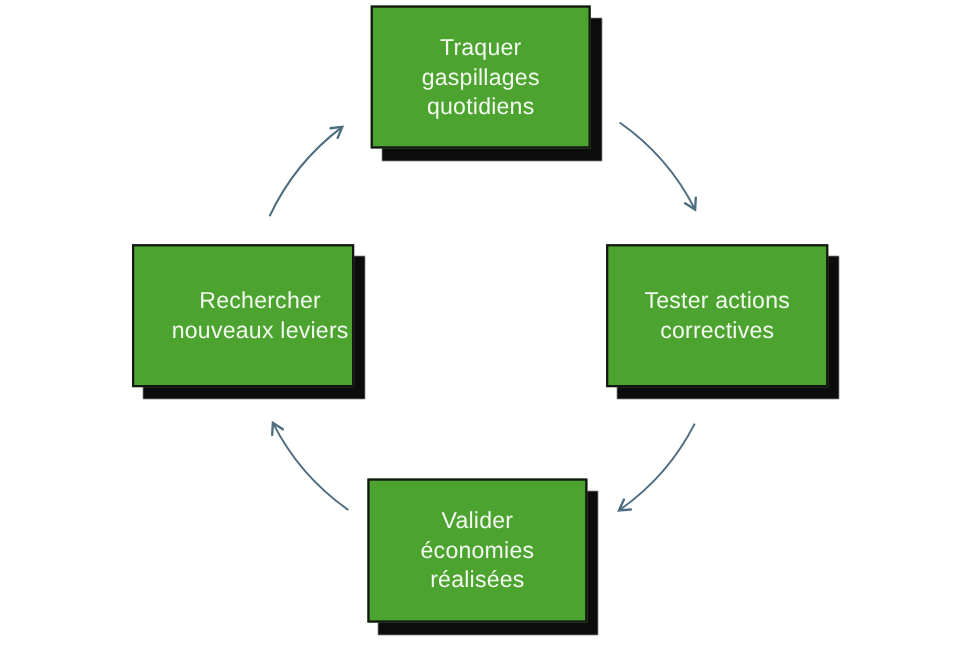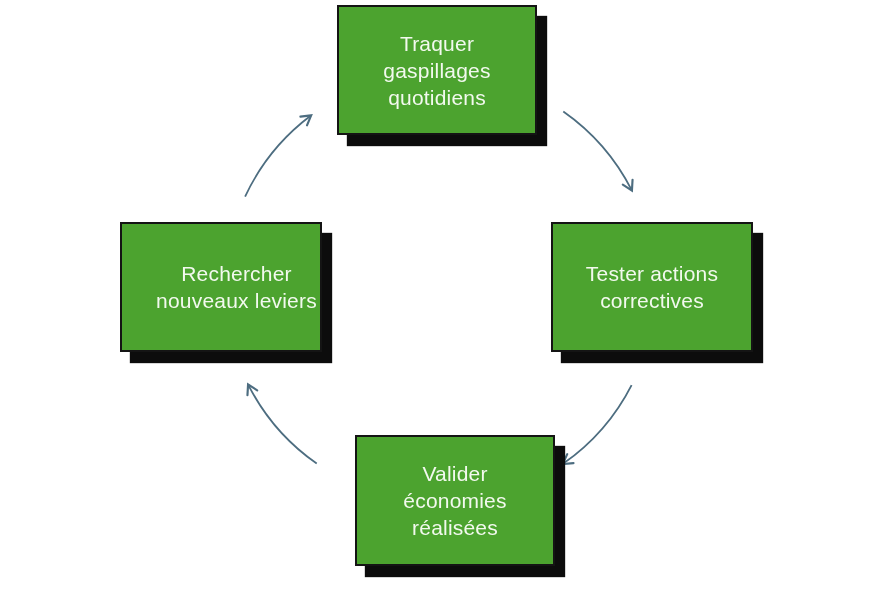--- a/index.html
+++ b/index.html
@@ -31,21 +31,21 @@
   }
   .cycle-box .label{
     color:var(--box-text);
     font-size:21px;
     line-height:27px;
     white-space:pre-line;
     letter-spacing:0.2px;
   }
   .box-top{left:337px;top:5px;width:200px;height:130px;}
   .box-right{left:551px;top:222px;width:202px;height:130px;}
-  .box-bottom{left:355px;top:435px;width:200px;height:131px;}
+  .box-bottom{left:334px;top:435px;width:200px;height:131px;}
   .box-left{left:120px;top:222px;width:202px;height:130px;padding-left:31px;}
 </style>
 </head>
 <body>
 
 <div class="stage">
 
   <svg class="arrows-layer" width="886" height="590" viewBox="0 0 886 590" xmlns="http://www.w3.org/2000/svg">
     <defs>
       <marker id="arrowhead" viewBox="0 0 10 10" refX="7.5" refY="5" markerWidth="8" markerHeight="8" orient="auto-start-reverse">

